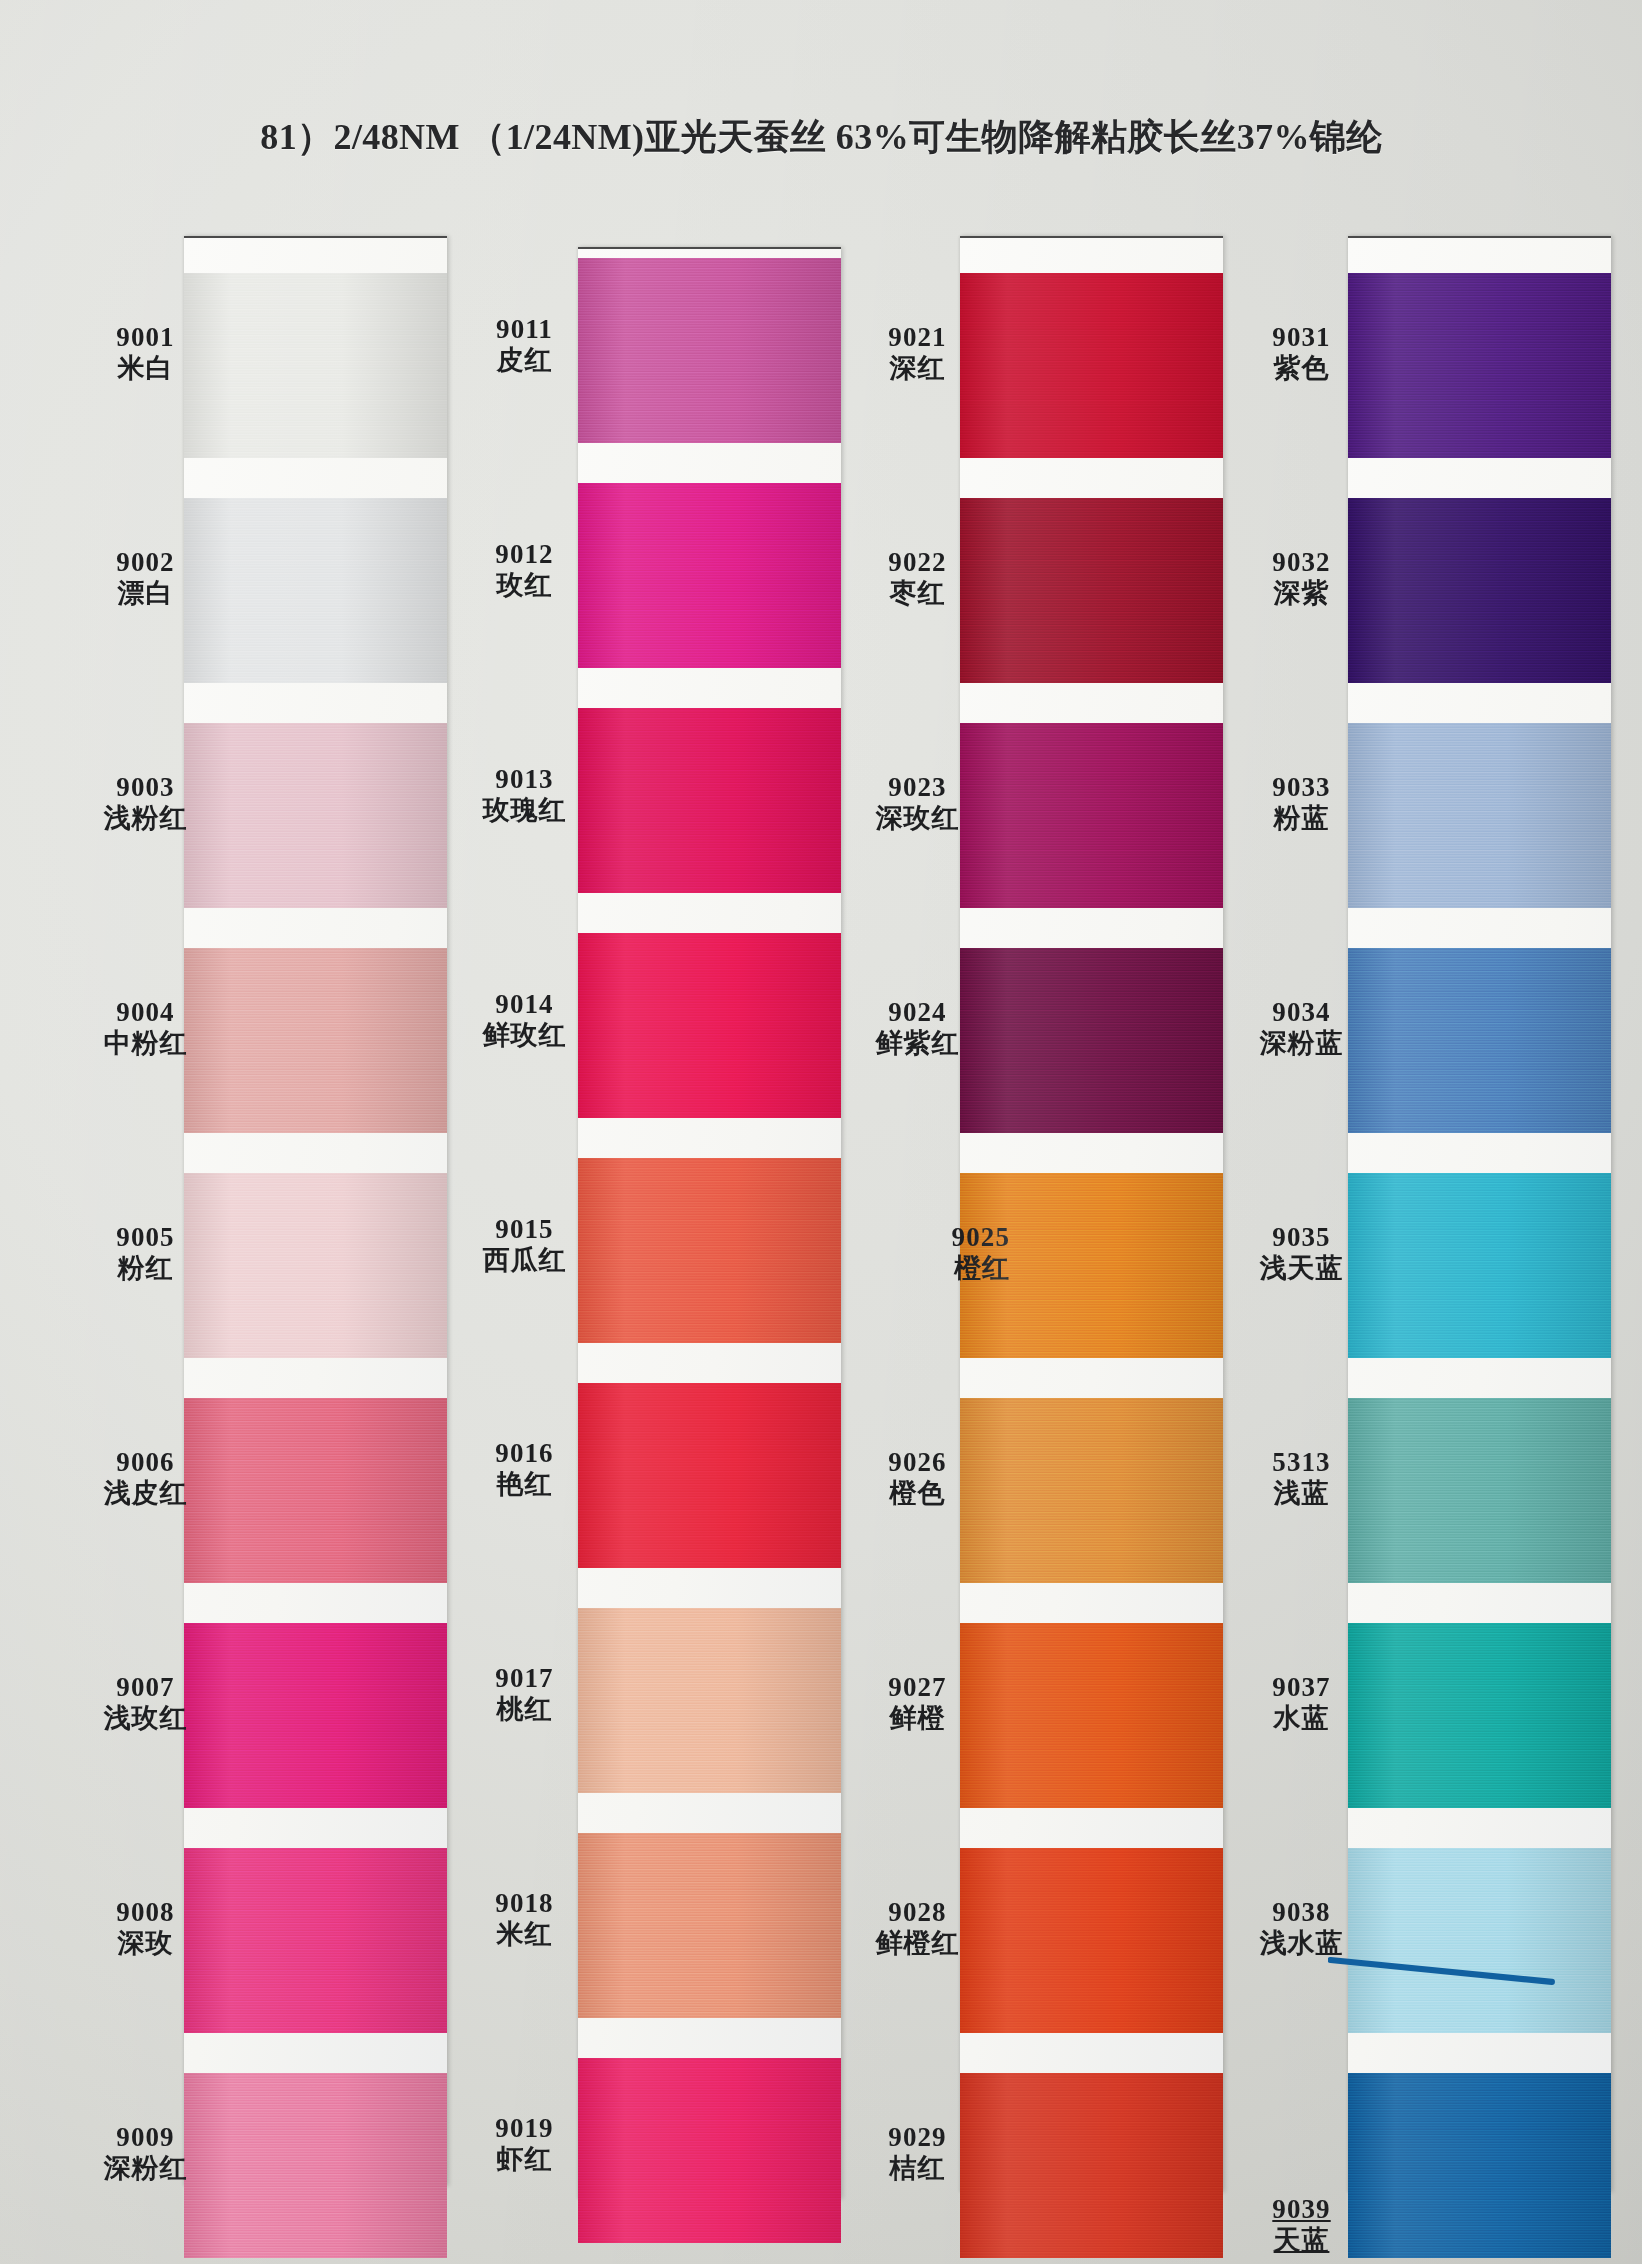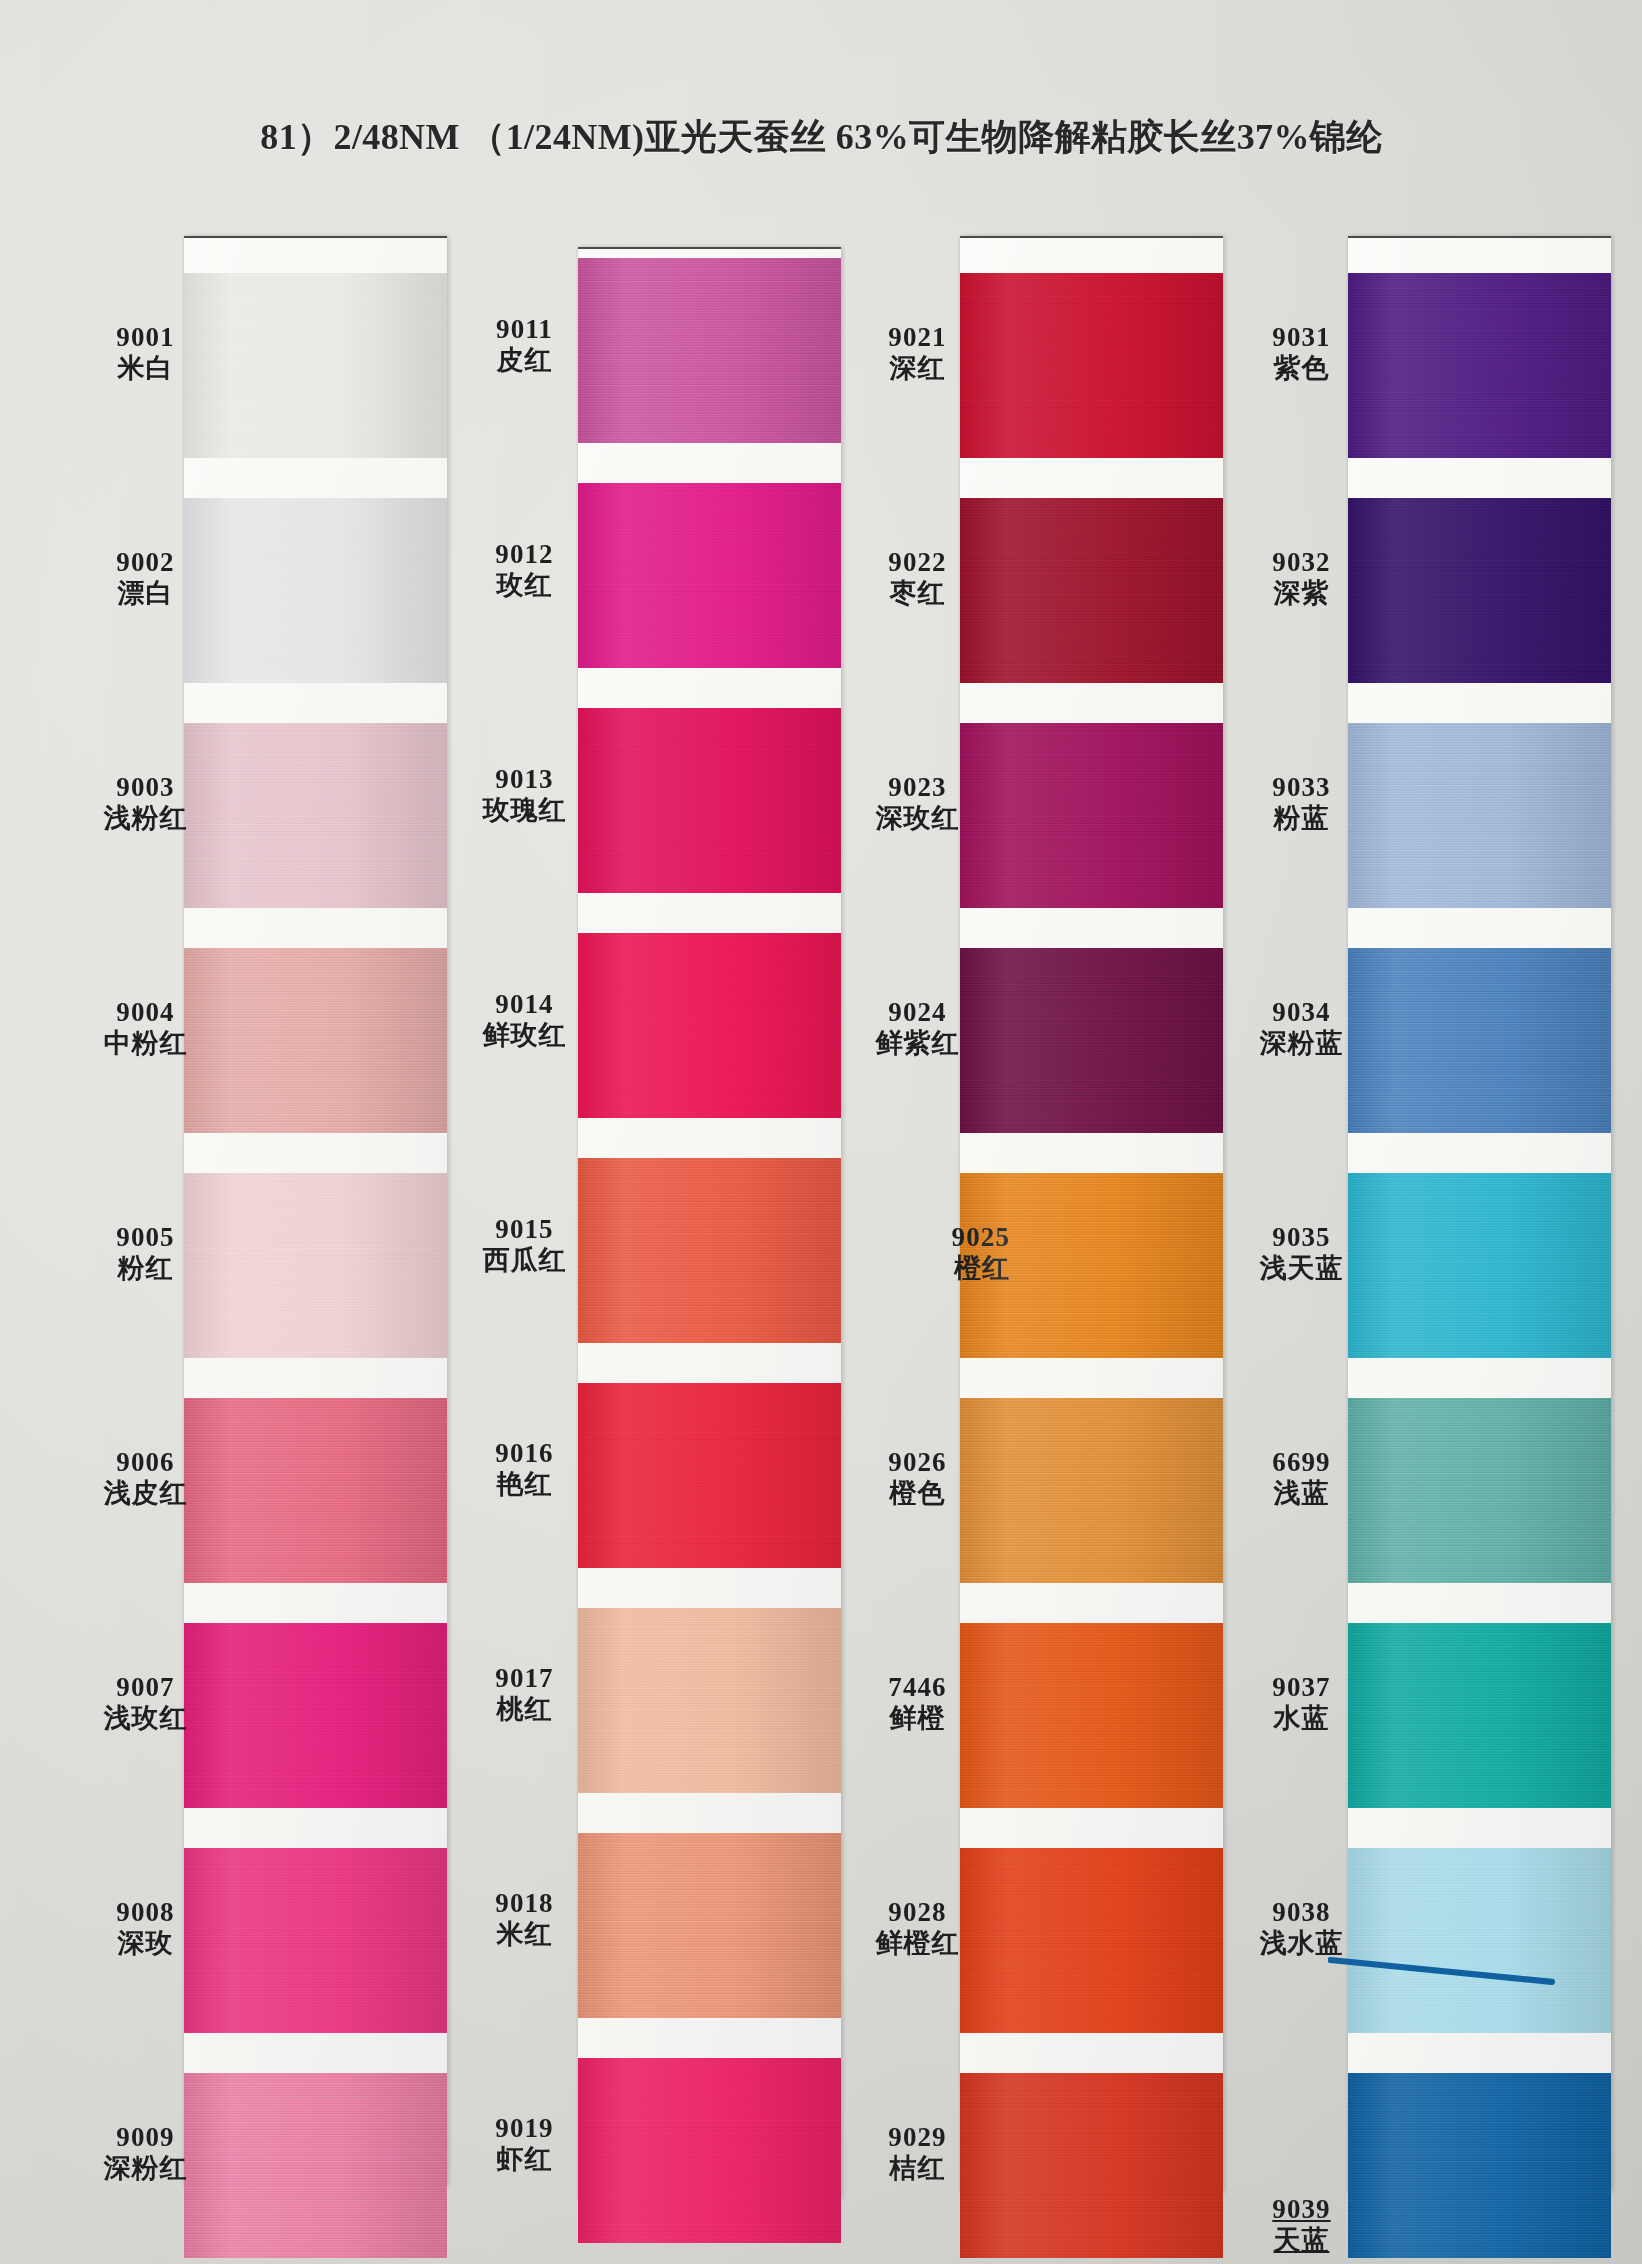--- a/index.html
+++ b/index.html
@@ -352,21 +352,21 @@
       </div>
       <div class="lbl" style="top: 986px; text-align: right;">
         <span class="code">9025</span>
         <span class="name">橙红</span>
       </div>
       <div class="lbl" style="top: 1211px;">
         <span class="code">9026</span>
         <span class="name">橙色</span>
       </div>
       <div class="lbl" style="top: 1436px;">
-        <span class="code">7446</span>
+        <span class="code">9027</span>
         <span class="name">鲜橙</span>
       </div>
       <div class="lbl" style="top: 1661px;">
         <span class="code">9028</span>
         <span class="name">鲜橙红</span>
       </div>
       <div class="lbl" style="top: 1886px;">
         <span class="code">9029</span>
         <span class="name">桔红</span>
       </div>
@@ -386,21 +386,21 @@
       </div>
       <div class="lbl" style="top: 761px;">
         <span class="code">9034</span>
         <span class="name">深粉蓝</span>
       </div>
       <div class="lbl" style="top: 986px;">
         <span class="code">9035</span>
         <span class="name">浅天蓝</span>
       </div>
       <div class="lbl" style="top: 1211px;">
-        <span class="code">6699</span>
+        <span class="code">5313</span>
         <span class="name">浅蓝</span>
       </div>
       <div class="lbl" style="top: 1436px;">
         <span class="code">9037</span>
         <span class="name">水蓝</span>
       </div>
       <div class="lbl" style="top: 1661px;">
         <span class="code">9038</span>
         <span class="name">浅水蓝</span>
       </div>

